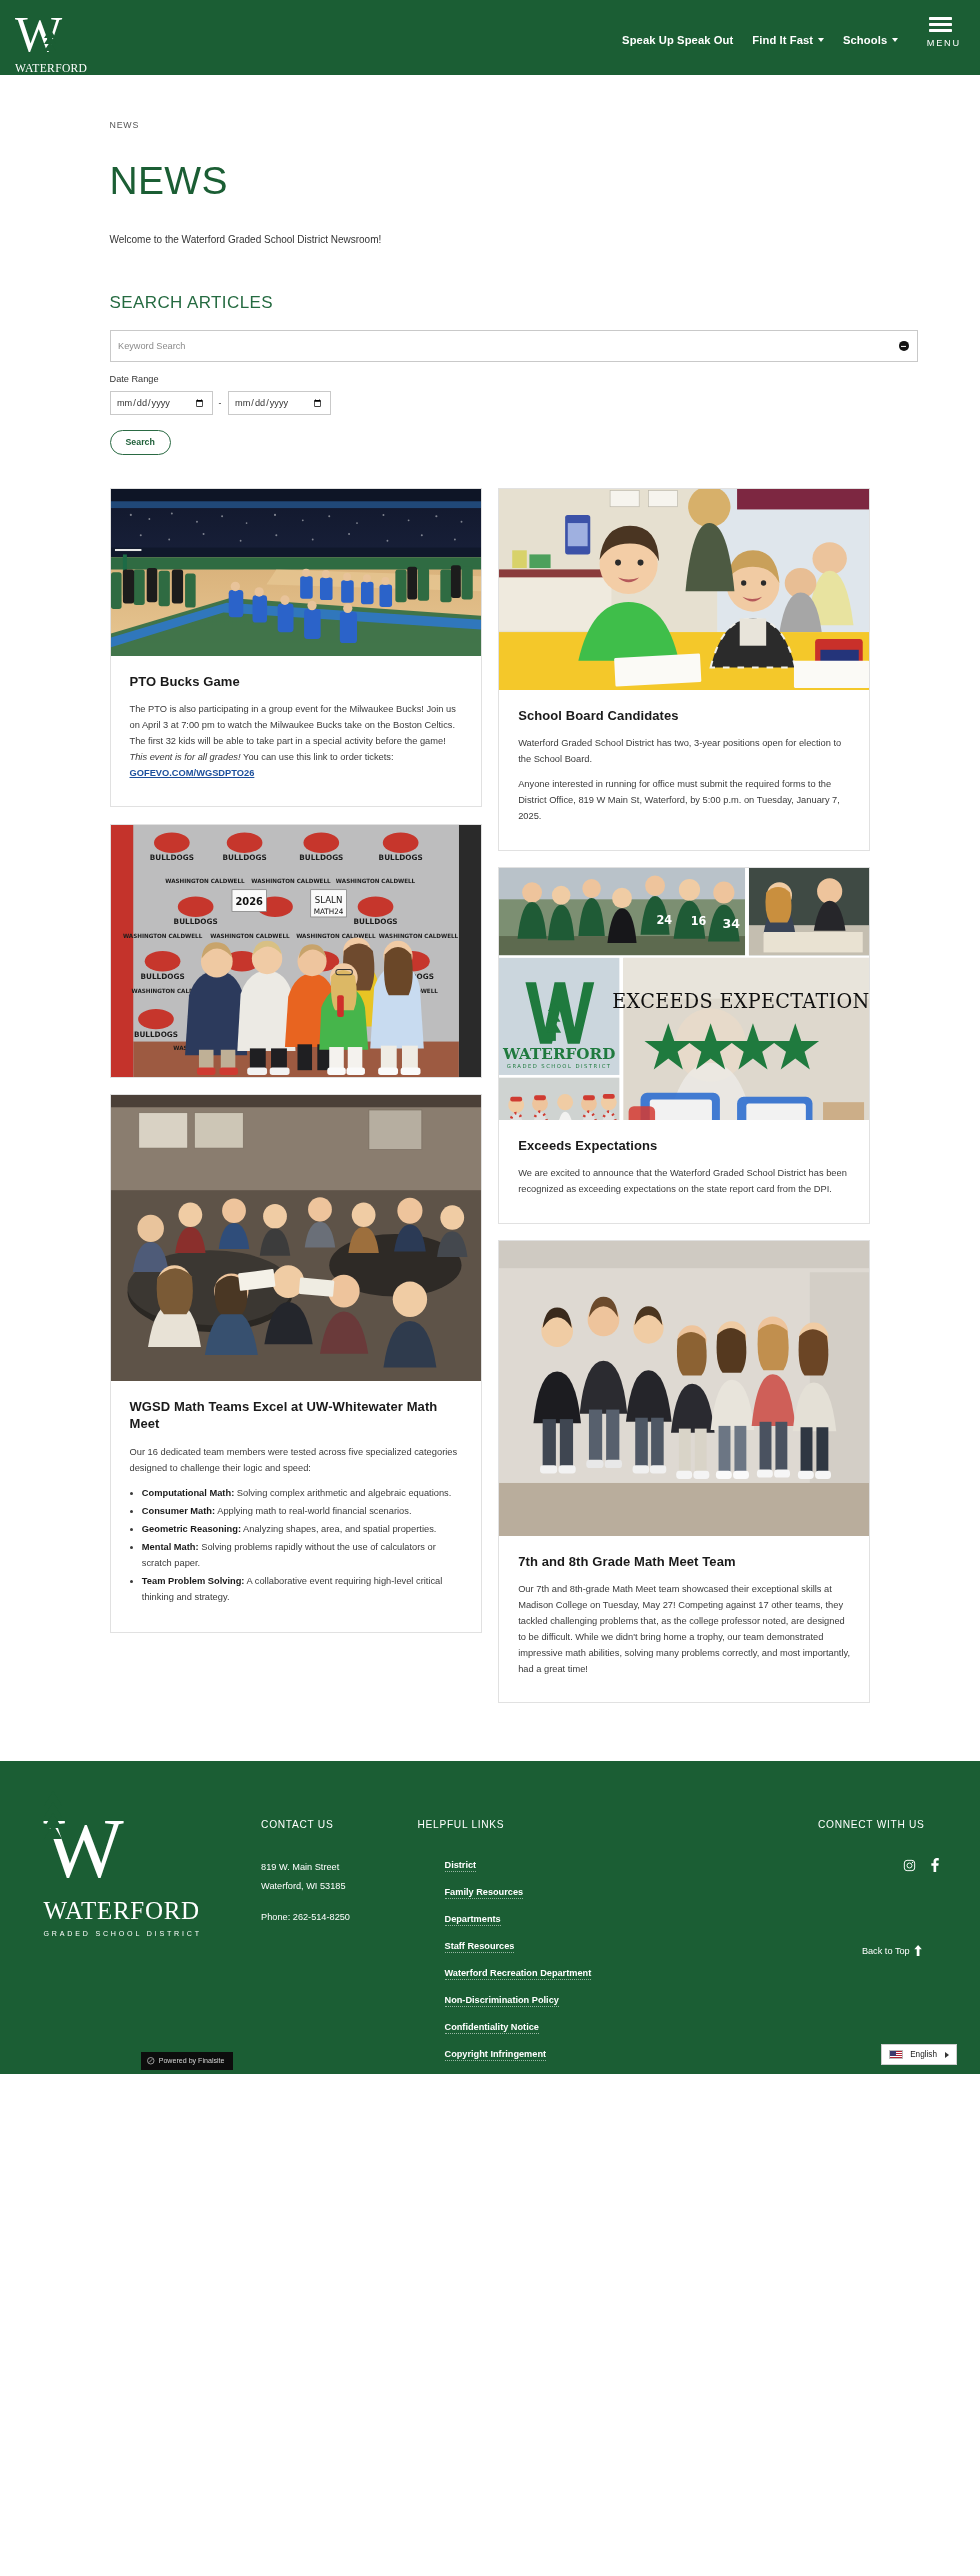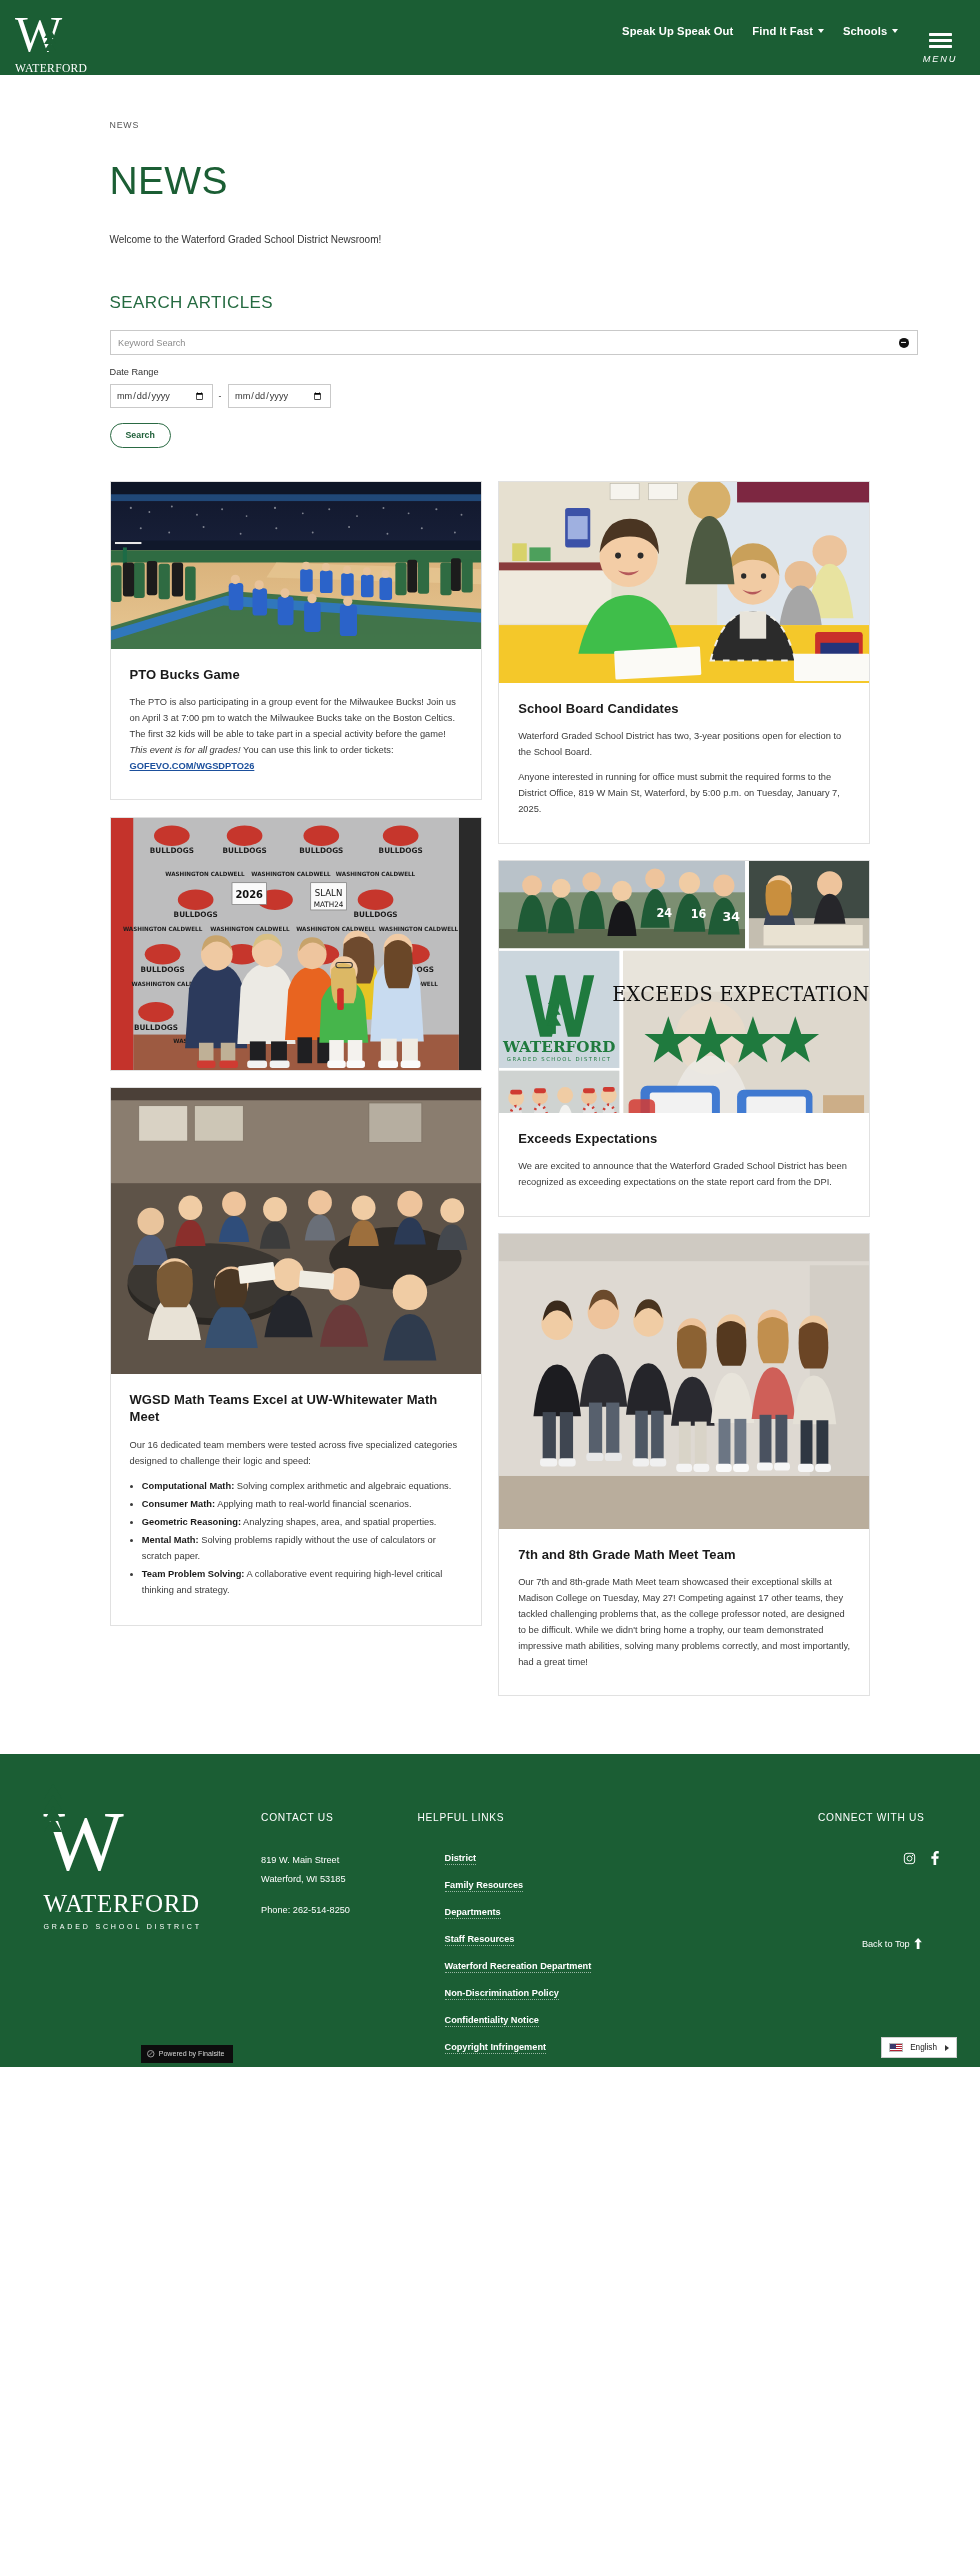--- a/index.html
+++ b/index.html
@@ -83,40 +83,40 @@
   .header-nav a {
     color: #ffffff;
     text-decoration: none;
     font-size: 11.2px;
     font-weight: 700;
     letter-spacing: 0.1px;
     white-space: nowrap;
     display: inline-flex;
     align-items: center;
     gap: 4.8px;
+    margin-top: 9px;
   }
   .caret {
     display: inline-block;
     width: 0; height: 0;
     border-left: 3.4px solid transparent;
     border-right: 3.4px solid transparent;
     border-top: 4.1px solid #fff;
     position: relative;
     top: 0.7px;
   }
   .menu-toggle {
     position: absolute;
     right: 19px;
-    top: 33px;
+    top: 17px;
     width: 42px;
-    text-align: center;
+    text-align: right;
     cursor: pointer;
     background: none;
     border: none;
-    font-style: italic;
   }
   .burger { display: block; margin: 0 auto 6.1px; width: 23px; }
   .burger i {
     display: block;
     height: 2.7px;
     background: #fff;
     margin-bottom: 3.4px;
     border-radius: 0.7px;
   }
   .burger i:last-child { margin-bottom: 0; }
@@ -169,21 +169,21 @@
     font-weight: 400;
     letter-spacing: 0.4px;
   }
   .keyword-wrap {
     margin-top: 17.7px;
     position: relative;
     width: 808px;
   }
   .keyword-input {
     width: 100%;
-    height: 25px;
+    height: 32px;
     border: 0.7px solid #c9c9c9;
     background: #fff;
     font-family: "Liberation Sans", sans-serif;
     font-size: 9.2px;
     color: #333;
     padding: 0 24.5px 0 7.5px;
     outline: none;
   }
   .keyword-input::placeholder { color: #8a8a8a; }
   .clear-btn {

